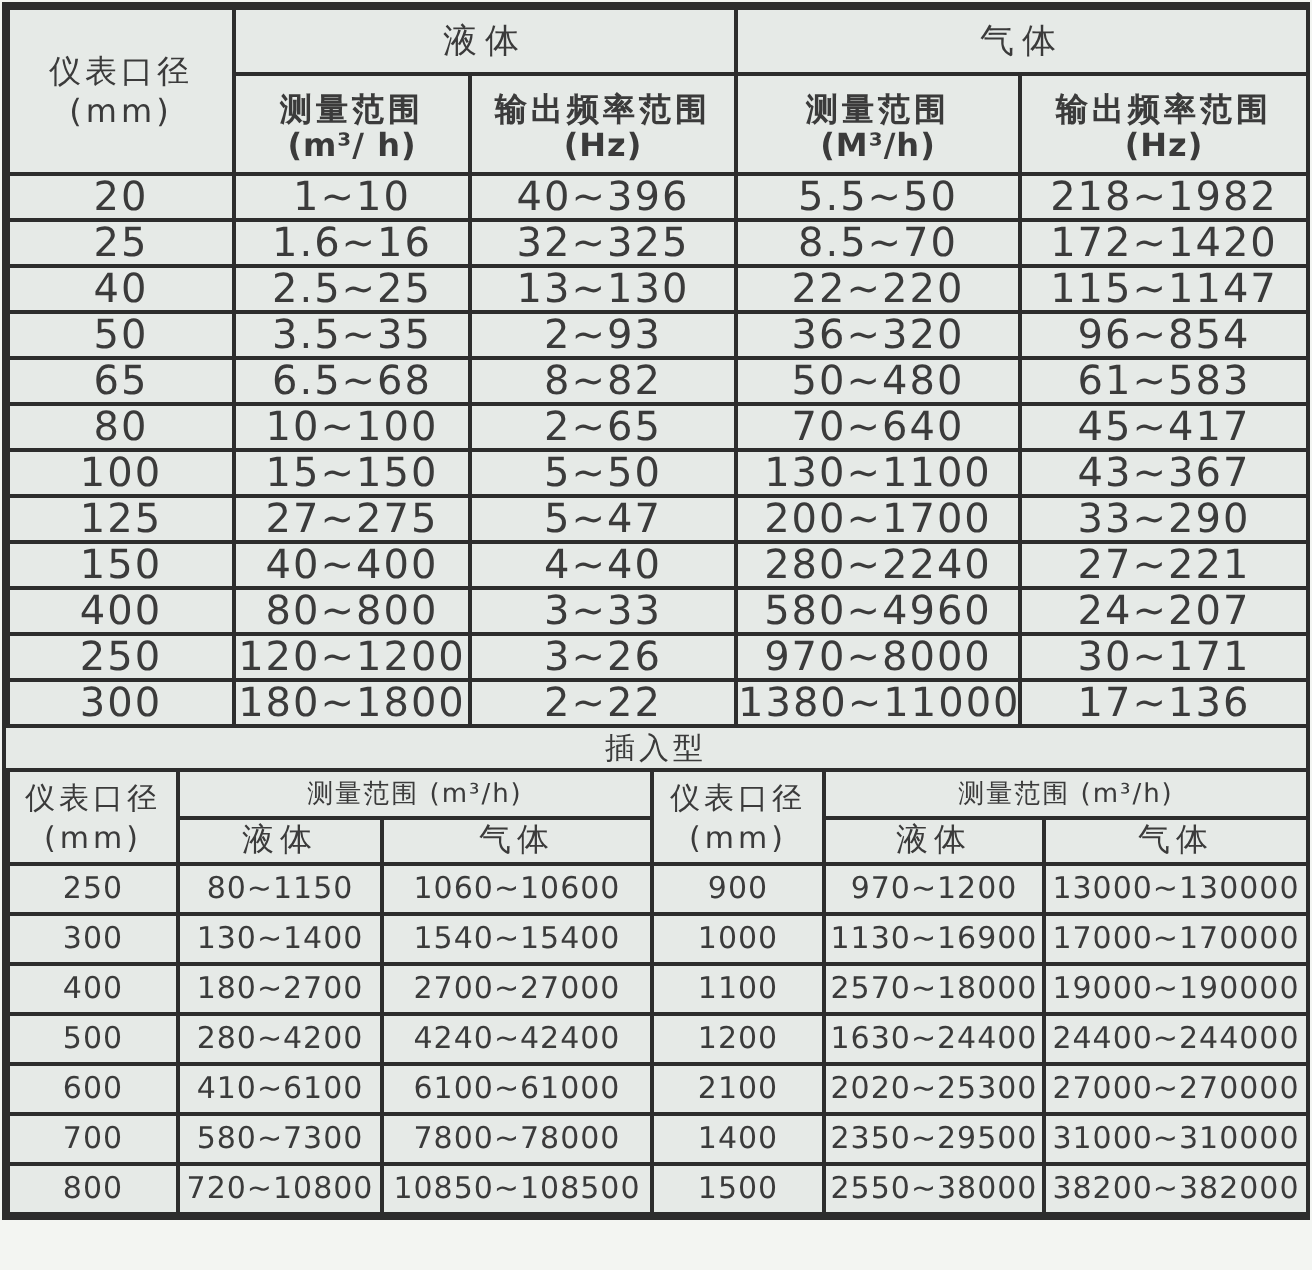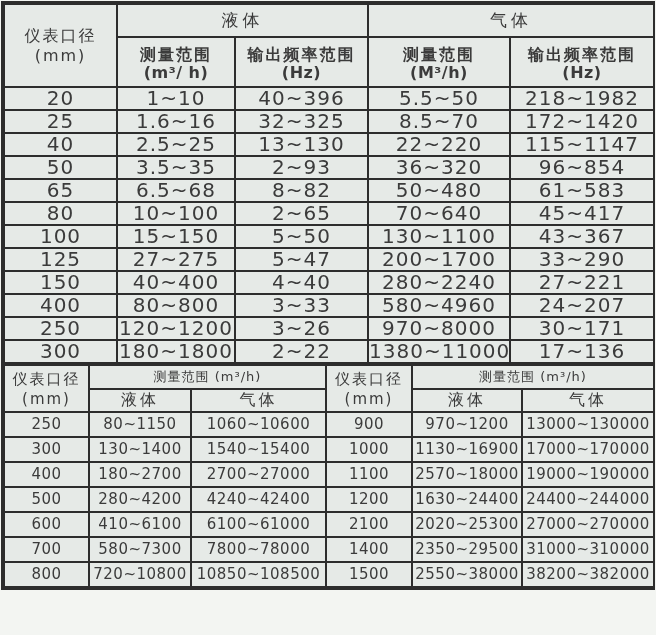--- a/index.html
+++ b/index.html
@@ -184,20 +184,21 @@
         <tr>
           <td>300</td>
           <td>180~1800</td>
           <td>2~22</td>
           <td>1380~11000</td>
           <td>17~136</td>
         </tr>
       </tbody>
   </table>
 
+  <div class="section-title">插入型</div>
 
   <table class="ins">
     <colgroup>
       <col class="i-dn1">
         <col class="i-lq1">
         <col class="i-gs1">
         <col class="i-dn2">
         <col class="i-lq2">
         <col class="i-gs2">
     </colgroup>

